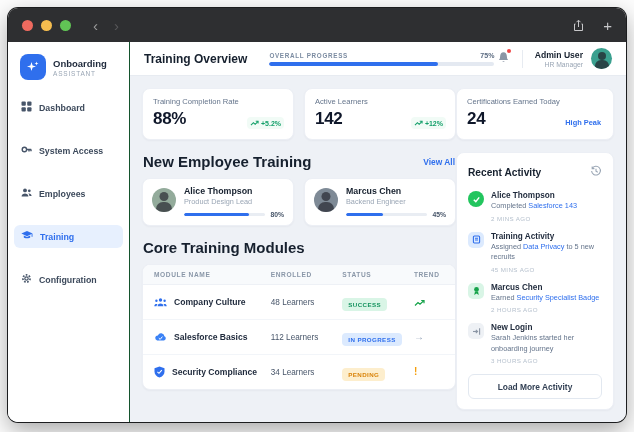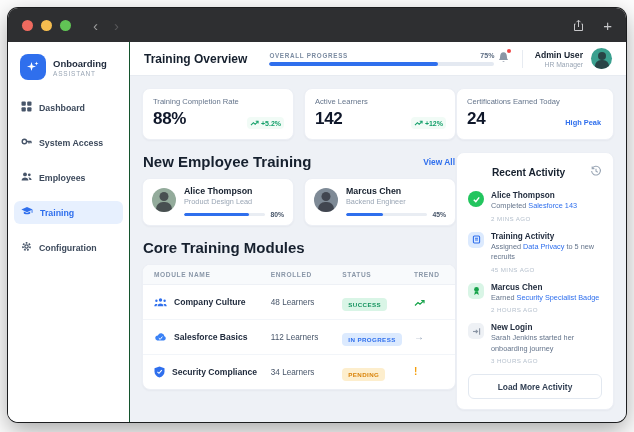--- a/index.html
+++ b/index.html
@@ -21,21 +21,21 @@
 
   
   .app { display:flex; height:380px; background:#eef1f6; }
 
   
   .sidebar { width:122px; background:#fff; border-right:1px solid #14532d; display:flex; flex-direction:column; }
   .logo-row { display:flex; align-items:center; gap:7px; padding:12px 10px 10px 12px; }
   .logo-badge { width:26px; height:26px; border-radius:8px; background:#2f6fed; display:flex; align-items:center; justify-content:center; flex:none; }
   .logo-title { font-size:9.5px; font-weight:bold; color:#1e293b; }
   .logo-sub { font-size:6.5px; color:#9aa6b5; letter-spacing:.8px; margin-top:1px; }
-  .nav { margin-top:6px; display:flex; flex-direction:column; gap:12px; padding:0 6px;text-align:right; }
+  .nav { margin-top:6px; display:flex; flex-direction:column; gap:20px; padding:0 6px;text-align:right; }
   .nav-item { display:flex; align-items:center; gap:7px; padding:5px 7px; border-radius:6px;
     font-size:8.8px; color:#3d4a5c; font-weight:bold; cursor:pointer; }
   .nav-item svg { flex:none; }
   .nav-item.active { background:#e7f0fe; color:#2f6fed; }
 
   
   .main { flex:1; display:flex; flex-direction:column; min-width:0; }
   .hdr { height:34px; background:#fff; border-bottom:1px solid #e7ebf1; display:flex; align-items:center; padding:0 14px; }
   .hdr-title { font-size:12px; font-weight:bold; color:#16202e; white-space:nowrap; }
   .prog-wrap { width:225px; margin-left:22px; }
@@ -113,21 +113,21 @@
   .badge.success { background:#d9f5e6; color:#15935f; }
   .badge.progress { background:#dceafe; color:#2f6fed; }
   .badge.pending { background:#fdeecd; color:#d9840b; }
   .trend-flat { color:#94a3b8; font-size:10px; line-height:1; }
   .trend-alert { color:#f59e0b; font-size:10px; font-weight:bold; line-height:1; }
   .mod-icon { flex:none; display:flex; }
 
   
   .activity { flex:1; margin-top:12px; padding:10px 11px; display:flex; flex-direction:column; }
   .act-head { display:flex; align-items:center; justify-content:space-between; margin-bottom:10px; }
-  .act-title { font-size:10.2px; font-weight:bold; color:#16202e;margin-left:24px; }
+  .act-title { font-size:10.2px; font-weight:bold; color:#16202e; }
   .act-list { flex:1; display:flex; flex-direction:column; gap:10px; }
   .act-item { display:flex; gap:7px; }
   .act-ic { width:16px; height:16px; border-radius:5px; flex:none; display:flex; align-items:center; justify-content:center; }
   .act-ic.check { background:#22c55e; border-radius:50%; }
   .act-ic.assign { background:#dceafe; }
   .act-ic.medal { background:#d9f5e6; }
   .act-ic.login { background:#eef1f5; }
   .act-body { min-width:0; }
   .act-t { font-size:8.2px; font-weight:bold; color:#1e293b; }
   .act-d { font-size:7.3px; color:#64748b; line-height:1.45; margin-top:1px; }

